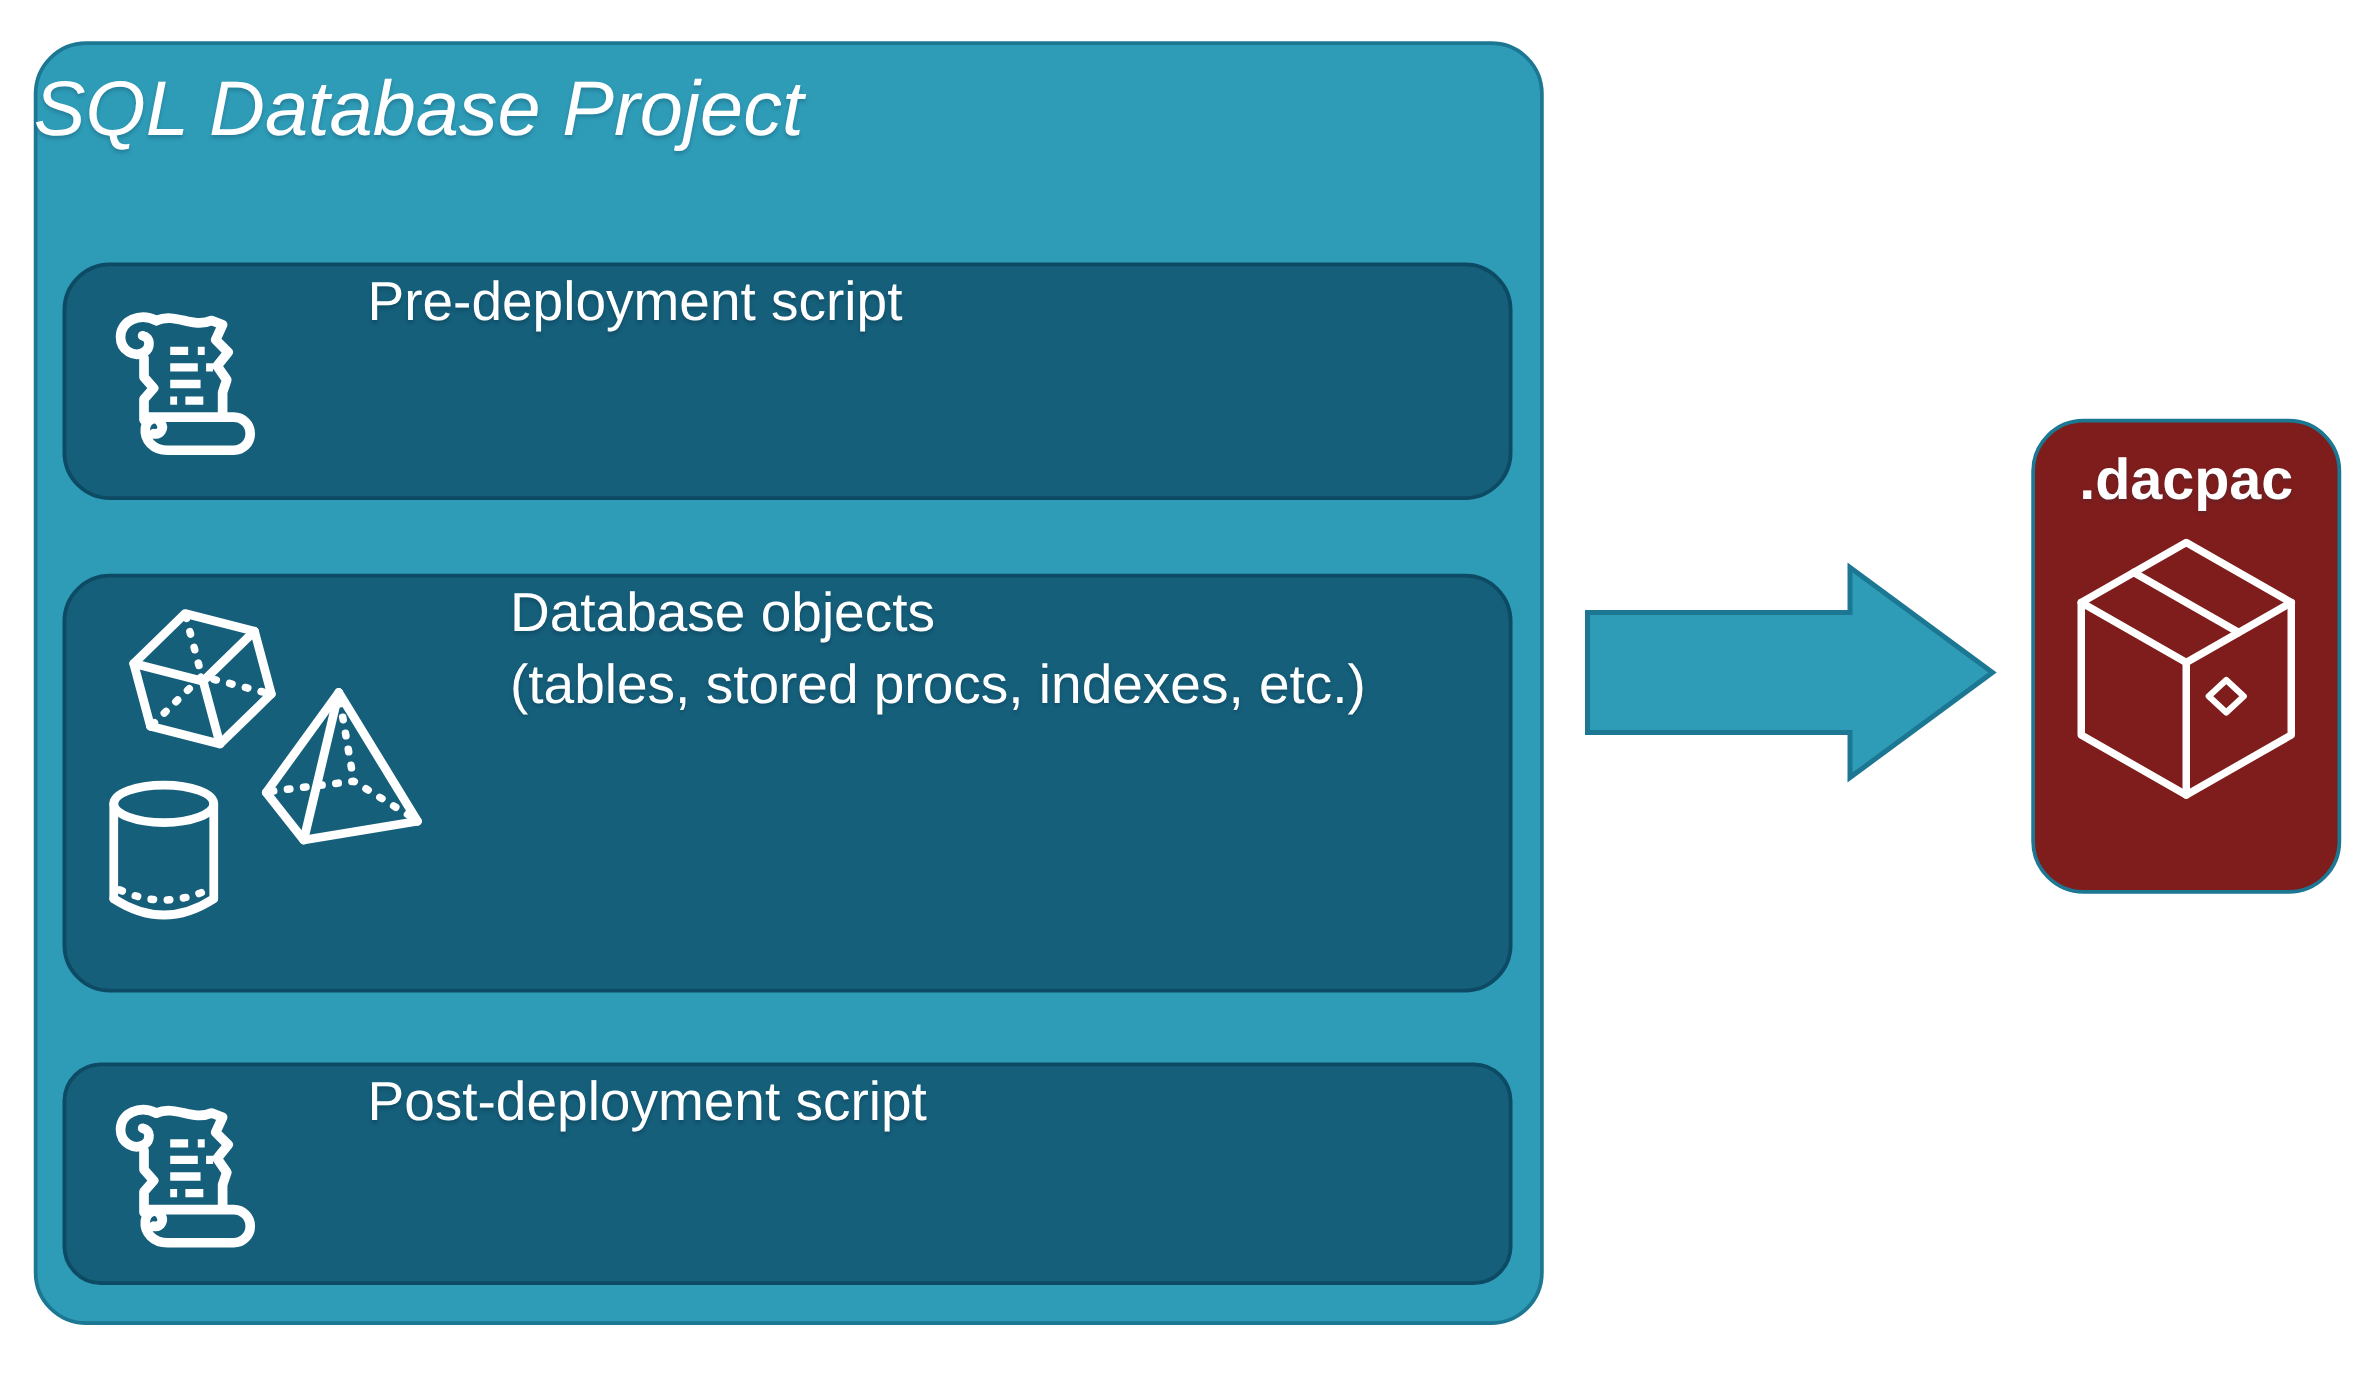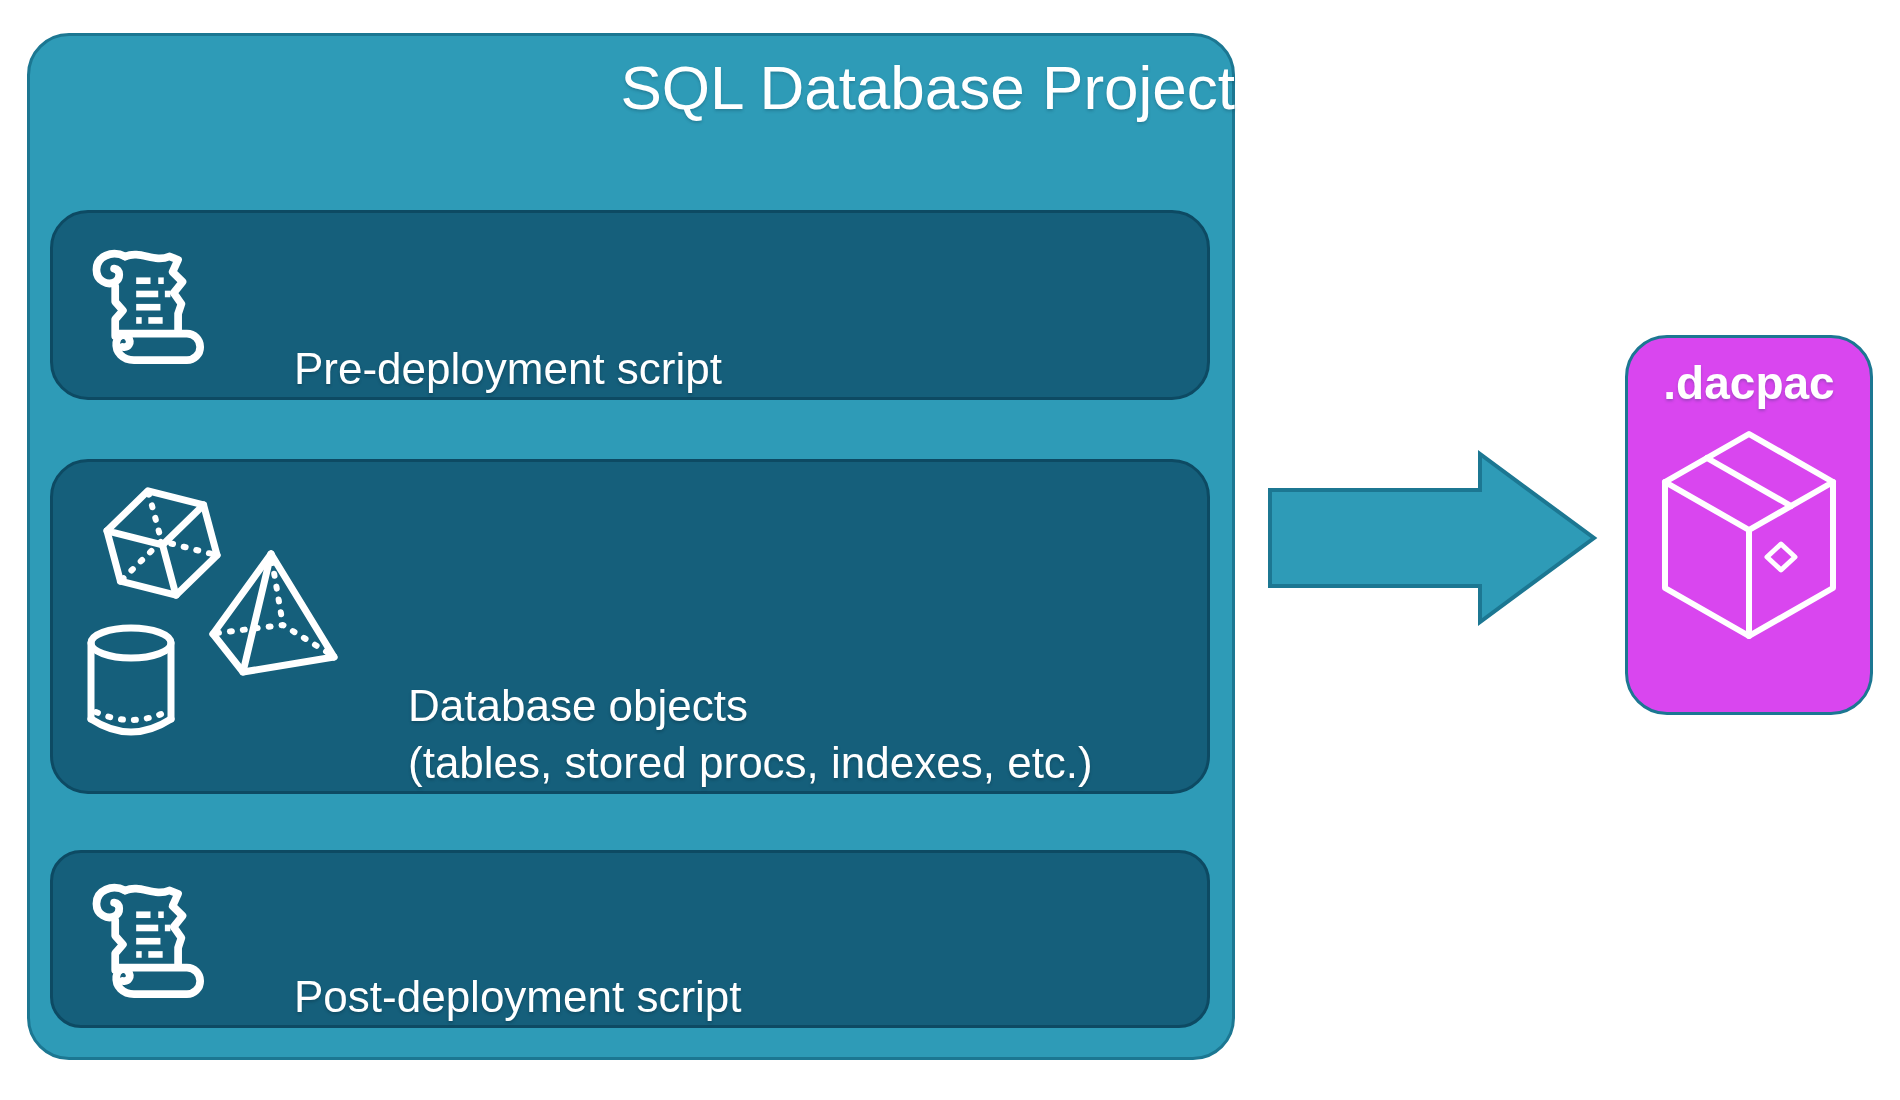--- a/index.html
+++ b/index.html
@@ -25,38 +25,39 @@
     background: #2E9BB7;
     border: 3px solid #1C7792;
     border-radius: 42px;
     box-sizing: border-box;
   }
   .project-title {
     position: absolute;
     left: 27px;
     top: 52px;
     width: 1208px;
-    text-align: right;
+    text-align: left;
     font-size: 62px;
     font-weight: 400;
     color: #ffffff;
     text-shadow: 0 2px 3px rgba(10, 50, 70, 0.25);
     letter-spacing: 0px;
+    font-style: italic;
   }
   
   .row {
     position: absolute;
     left: 50px;
     width: 1160px;
     background: #155F7B;
     border: 3px solid #0D4A63;
     border-radius: 38px;
     box-sizing: border-box;
     display: flex;
-    align-items: flex-end;
+    align-items: flex-start;
   }
   .row-pre  { top: 210px; height: 190px; }
   .row-obj  { top: 459px; height: 335px; }
   .row-post { top: 850px; height: 178px; border-radius: 31px; }
 
   .row-label {
     color: #ffffff;
     font-size: 44px;
     font-weight: 400;
     text-shadow: 0 2px 3px rgba(5, 35, 50, 0.3);
@@ -105,21 +106,21 @@
     text-shadow: 0 2px 3px rgba(10, 50, 70, 0.25);
   }
 
   
   .dacpac-box {
     position: absolute;
     left: 1625px;
     top: 335px;
     width: 248px;
     height: 380px;
-    background: #d946ef;
+    background: #7f1d1d;
     border: 3px solid #1C7792;
     border-radius: 42px;
     box-sizing: border-box;
   }
   .dacpac-label {
     position: absolute;
     left: 0;
     top: 18px;
     width: 100%;
     text-align: center;

